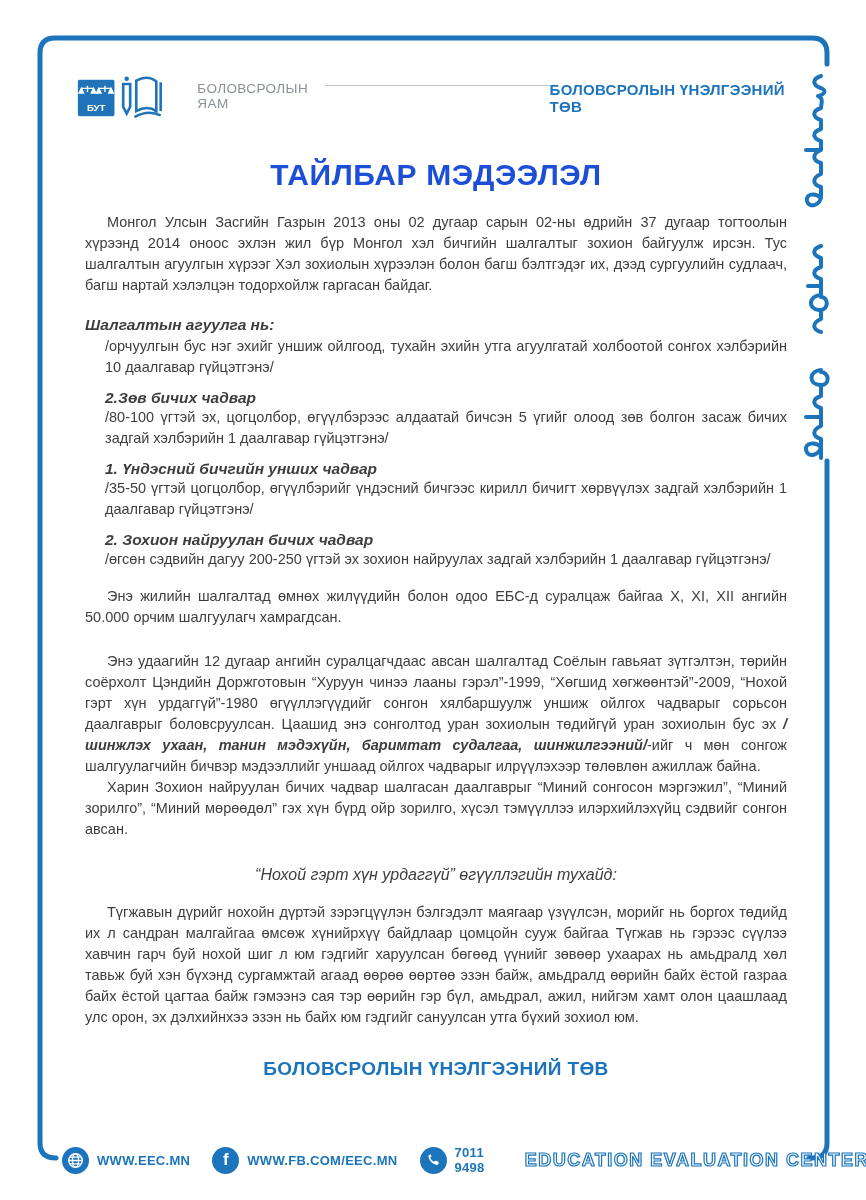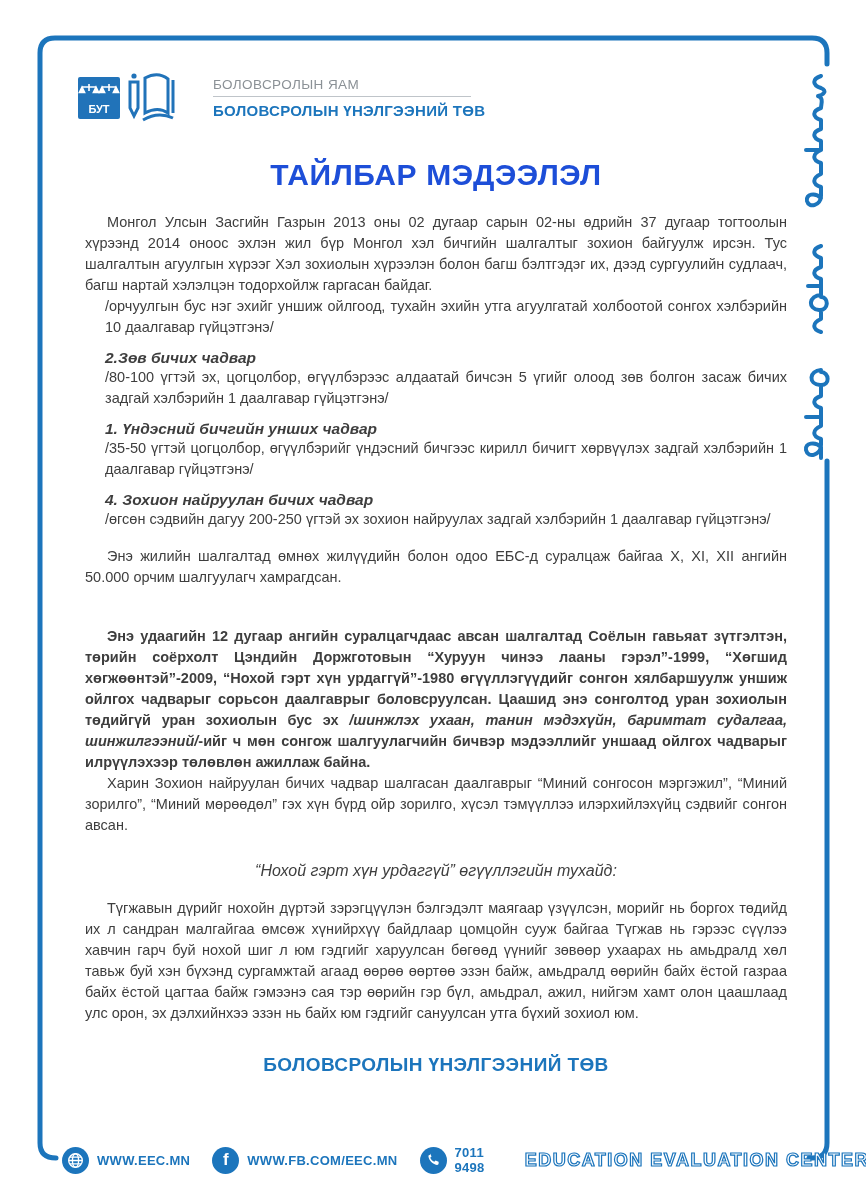--- a/index.html
+++ b/index.html
@@ -13,39 +13,39 @@
     overflow:hidden;
   }
   .frame-svg, .script-svg { position:absolute; pointer-events:none; }
   .frame-svg { left:0; top:0; }
   .script-svg { left:791px; top:70px; }
 
   .content { position:absolute; left:85px; top:68px; width:702px; }
 
   
   .logo-row { display:flex; align-items:center; gap:14px; margin-left:-8px; }
-  .org-names { display:flex; flex-direction:column; }
+  .org-names { display:flex; flex-direction:row; }
   .ministry { color:#8b9196; font-size:13.5px; letter-spacing:.4px; }
   .org-divider { height:1px; background:#bfc4c9; margin:4px 0 5px; width:258px; }
   .center-name { color:#1c75bc; font-weight:bold; font-size:15px; letter-spacing:.3px; }
 
   .doc-title {
     text-align:center; color:#1d4ed8; font-weight:bold;
     font-size:30px; letter-spacing:.6px; margin:30px 0 20px;
   }
 
   p { margin:0; font-size:14.5px; line-height:21px; text-align:justify; }
   .indent { text-indent:22px; }
 
   .section-heading { font-weight:bold; font-style:italic; font-size:15.5px; margin:20px 0 2px; }
   .items { margin-left:20px; }
   .item-title { font-weight:bold; font-style:italic; font-size:15.5px; margin-top:11px; text-align:left; }
 
   .stats-p { margin-top:16px; }
-  .selection-p { margin-top:38px;font-weight:bold; }
+  .selection-p { margin-top:23px; }
   .selection-p b i { font-size:14.5px; }
   .story-heading { text-align:center; font-weight:normal; font-style:italic; font-size:16px; margin-top:26px; }
   .story-p { margin-top:18px; }
 
   .footer-title {
     text-align:center; color:#1c75bc; font-weight:bold;
     font-size:19px; letter-spacing:.4px; margin-top:30px;
   }
 
   
@@ -111,34 +111,35 @@
         <span class="ministry">БОЛОВСРОЛЫН ЯАМ</span>
         <span class="org-divider"></span>
         <span class="center-name">БОЛОВСРОЛЫН ҮНЭЛГЭЭНИЙ ТӨВ</span>
       </div>
     </div>
 
     <div class="doc-title">ТАЙЛБАР МЭДЭЭЛЭЛ</div>
 
     <p class="indent">Монгол Улсын Засгийн Газрын 2013 оны 02 дугаар сарын 02-ны өдрийн 37 дугаар тогтоолын хүрээнд 2014 оноос эхлэн жил бүр Монгол хэл бичгийн шалгалтыг зохион байгуулж ирсэн. Тус шалгалтын агуулгын хүрээг Хэл зохиолын хүрээлэн болон багш бэлтгэдэг их, дээд сургуулийн судлаач, багш нартай хэлэлцэн тодорхойлж гаргасан байдаг.</p>
 
+    <div class="section-heading">Шалгалтын агуулга нь:</div>
     <div class="items">
       <div>
         <p>/орчуулгын бус нэг эхийг уншиж ойлгоод, тухайн эхийн утга агуулгатай холбоотой сонгох хэлбэрийн 10 даалгавар гүйцэтгэнэ/</p>
       </div>
       <div>
         <div class="item-title">2.Зөв бичих чадвар</div>
         <p>/80-100 үгтэй эх, цогцолбор, өгүүлбэрээс алдаатай бичсэн 5 үгийг олоод зөв болгон засаж бичих задгай хэлбэрийн 1 даалгавар гүйцэтгэнэ/</p>
       </div>
       <div>
         <div class="item-title">1. Үндэсний бичгийн унших чадвар</div>
         <p>/35-50 үгтэй цогцолбор, өгүүлбэрийг үндэсний бичгээс кирилл бичигт хөрвүүлэх задгай хэлбэрийн 1 даалгавар гүйцэтгэнэ/</p>
       </div>
       <div>
-        <div class="item-title">4.  Зохион найруулан бичих чадвар</div>
+        <div class="item-title">2.  Зохион найруулан бичих чадвар</div>
         <p>/өгсөн сэдвийн дагуу 200-250 үгтэй эх зохион найруулах задгай хэлбэрийн 1 даалгавар гүйцэтгэнэ/</p>
       </div>
     </div>
 
     <p class="indent stats-p">Энэ жилийн шалгалтад өмнөх жилүүдийн болон одоо ЕБС-д суралцаж байгаа X, XI, XII ангийн 50.000 орчим шалгуулагч хамрагдсан.</p>
 
     <p class="indent selection-p"><span>Энэ удаагийн 12 дугаар ангийн суралцагчдаас авсан шалгалтад Соёлын гавьяат зүтгэлтэн, төрийн соёрхолт Цэндийн Доржготовын “Хуруун чинээ лааны гэрэл”-1999, “Хөгшид хөгжөөнтэй”-2009, “Нохой гэрт хүн урдаггүй”-1980 өгүүллэгүүдийг сонгон хялбаршуулж уншиж ойлгох чадварыг сорьсон даалгаврыг боловсруулсан. Цаашид энэ сонголтод уран зохиолын төдийгүй уран зохиолын бус эх </span><b><i>/шинжлэх ухаан, танин мэдэхүйн, баримтат судалгаа, шинжилгээний/</i></b><span>-ийг ч мөн сонгож шалгуулагчийн бичвэр мэдээллийг уншаад ойлгох чадварыг илрүүлэхээр төлөвлөн ажиллаж байна.</span></p>
 
     <p class="indent">Харин Зохион найруулан бичих чадвар шалгасан даалгаврыг “Миний сонгосон мэргэжил”, “Миний зорилго”, “Миний мөрөөдөл” гэх хүн бүрд ойр зорилго, хүсэл тэмүүллээ илэрхийлэхүйц сэдвийг сонгон авсан.</p>
 

